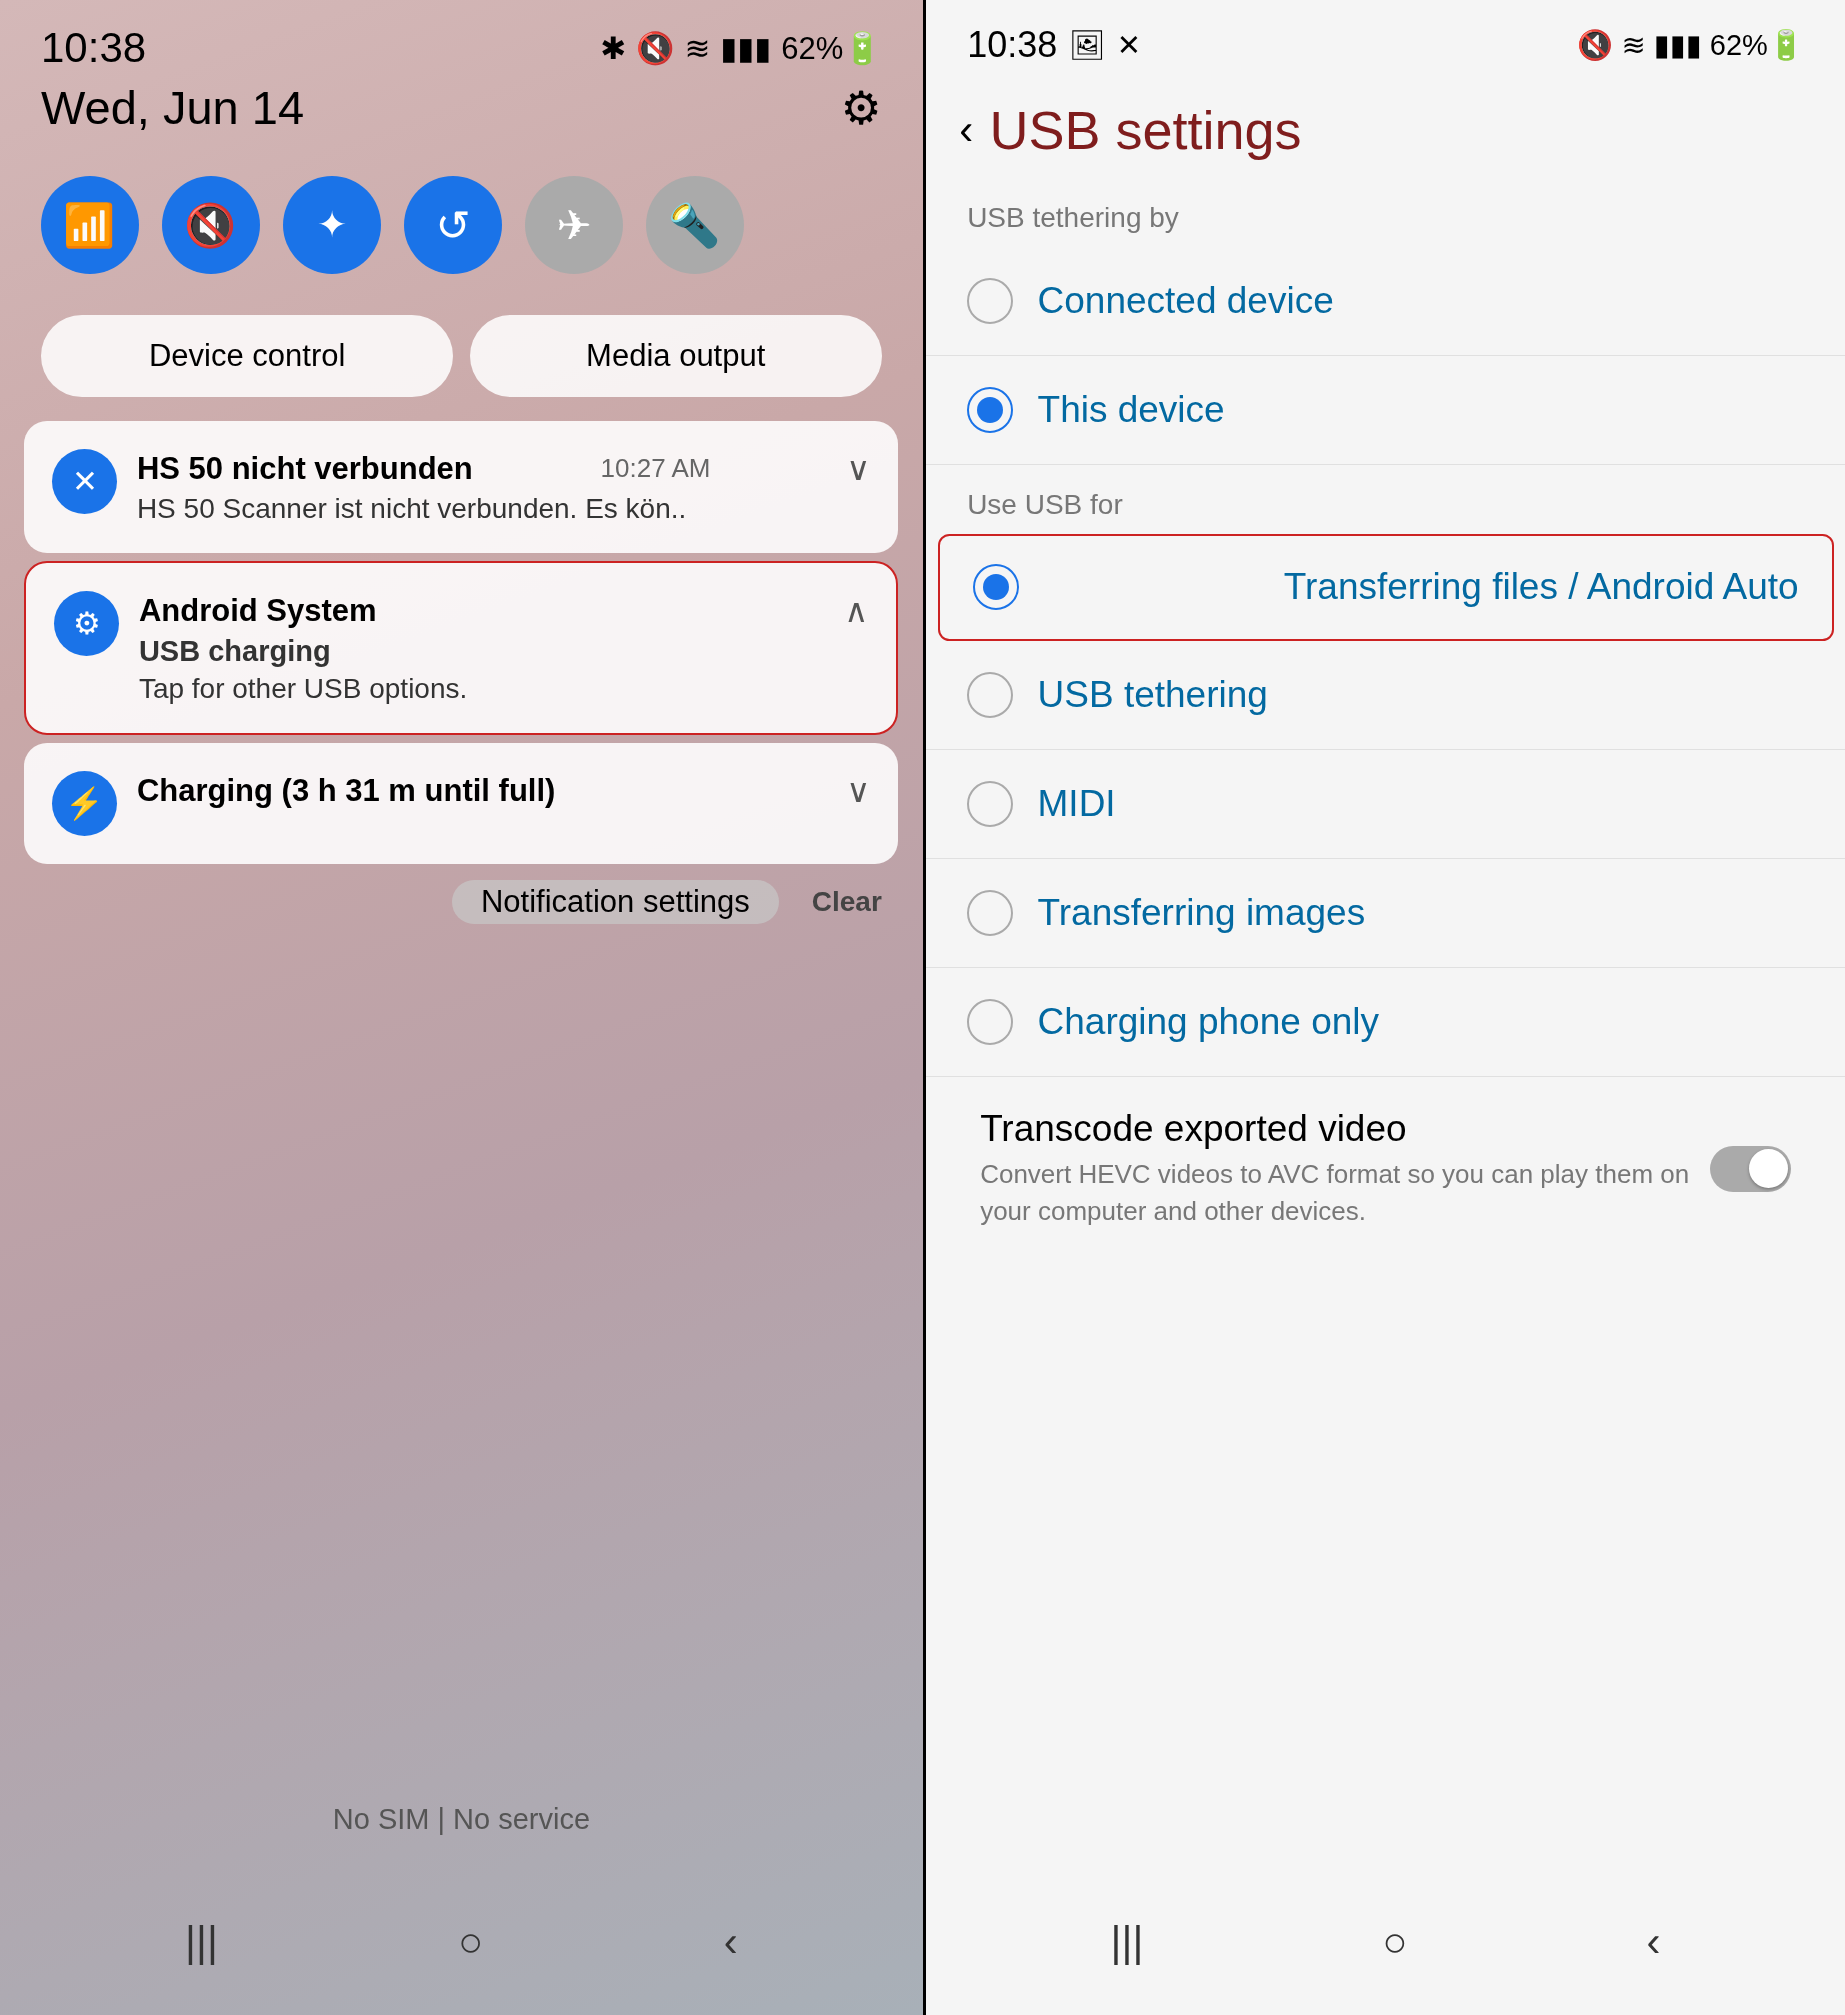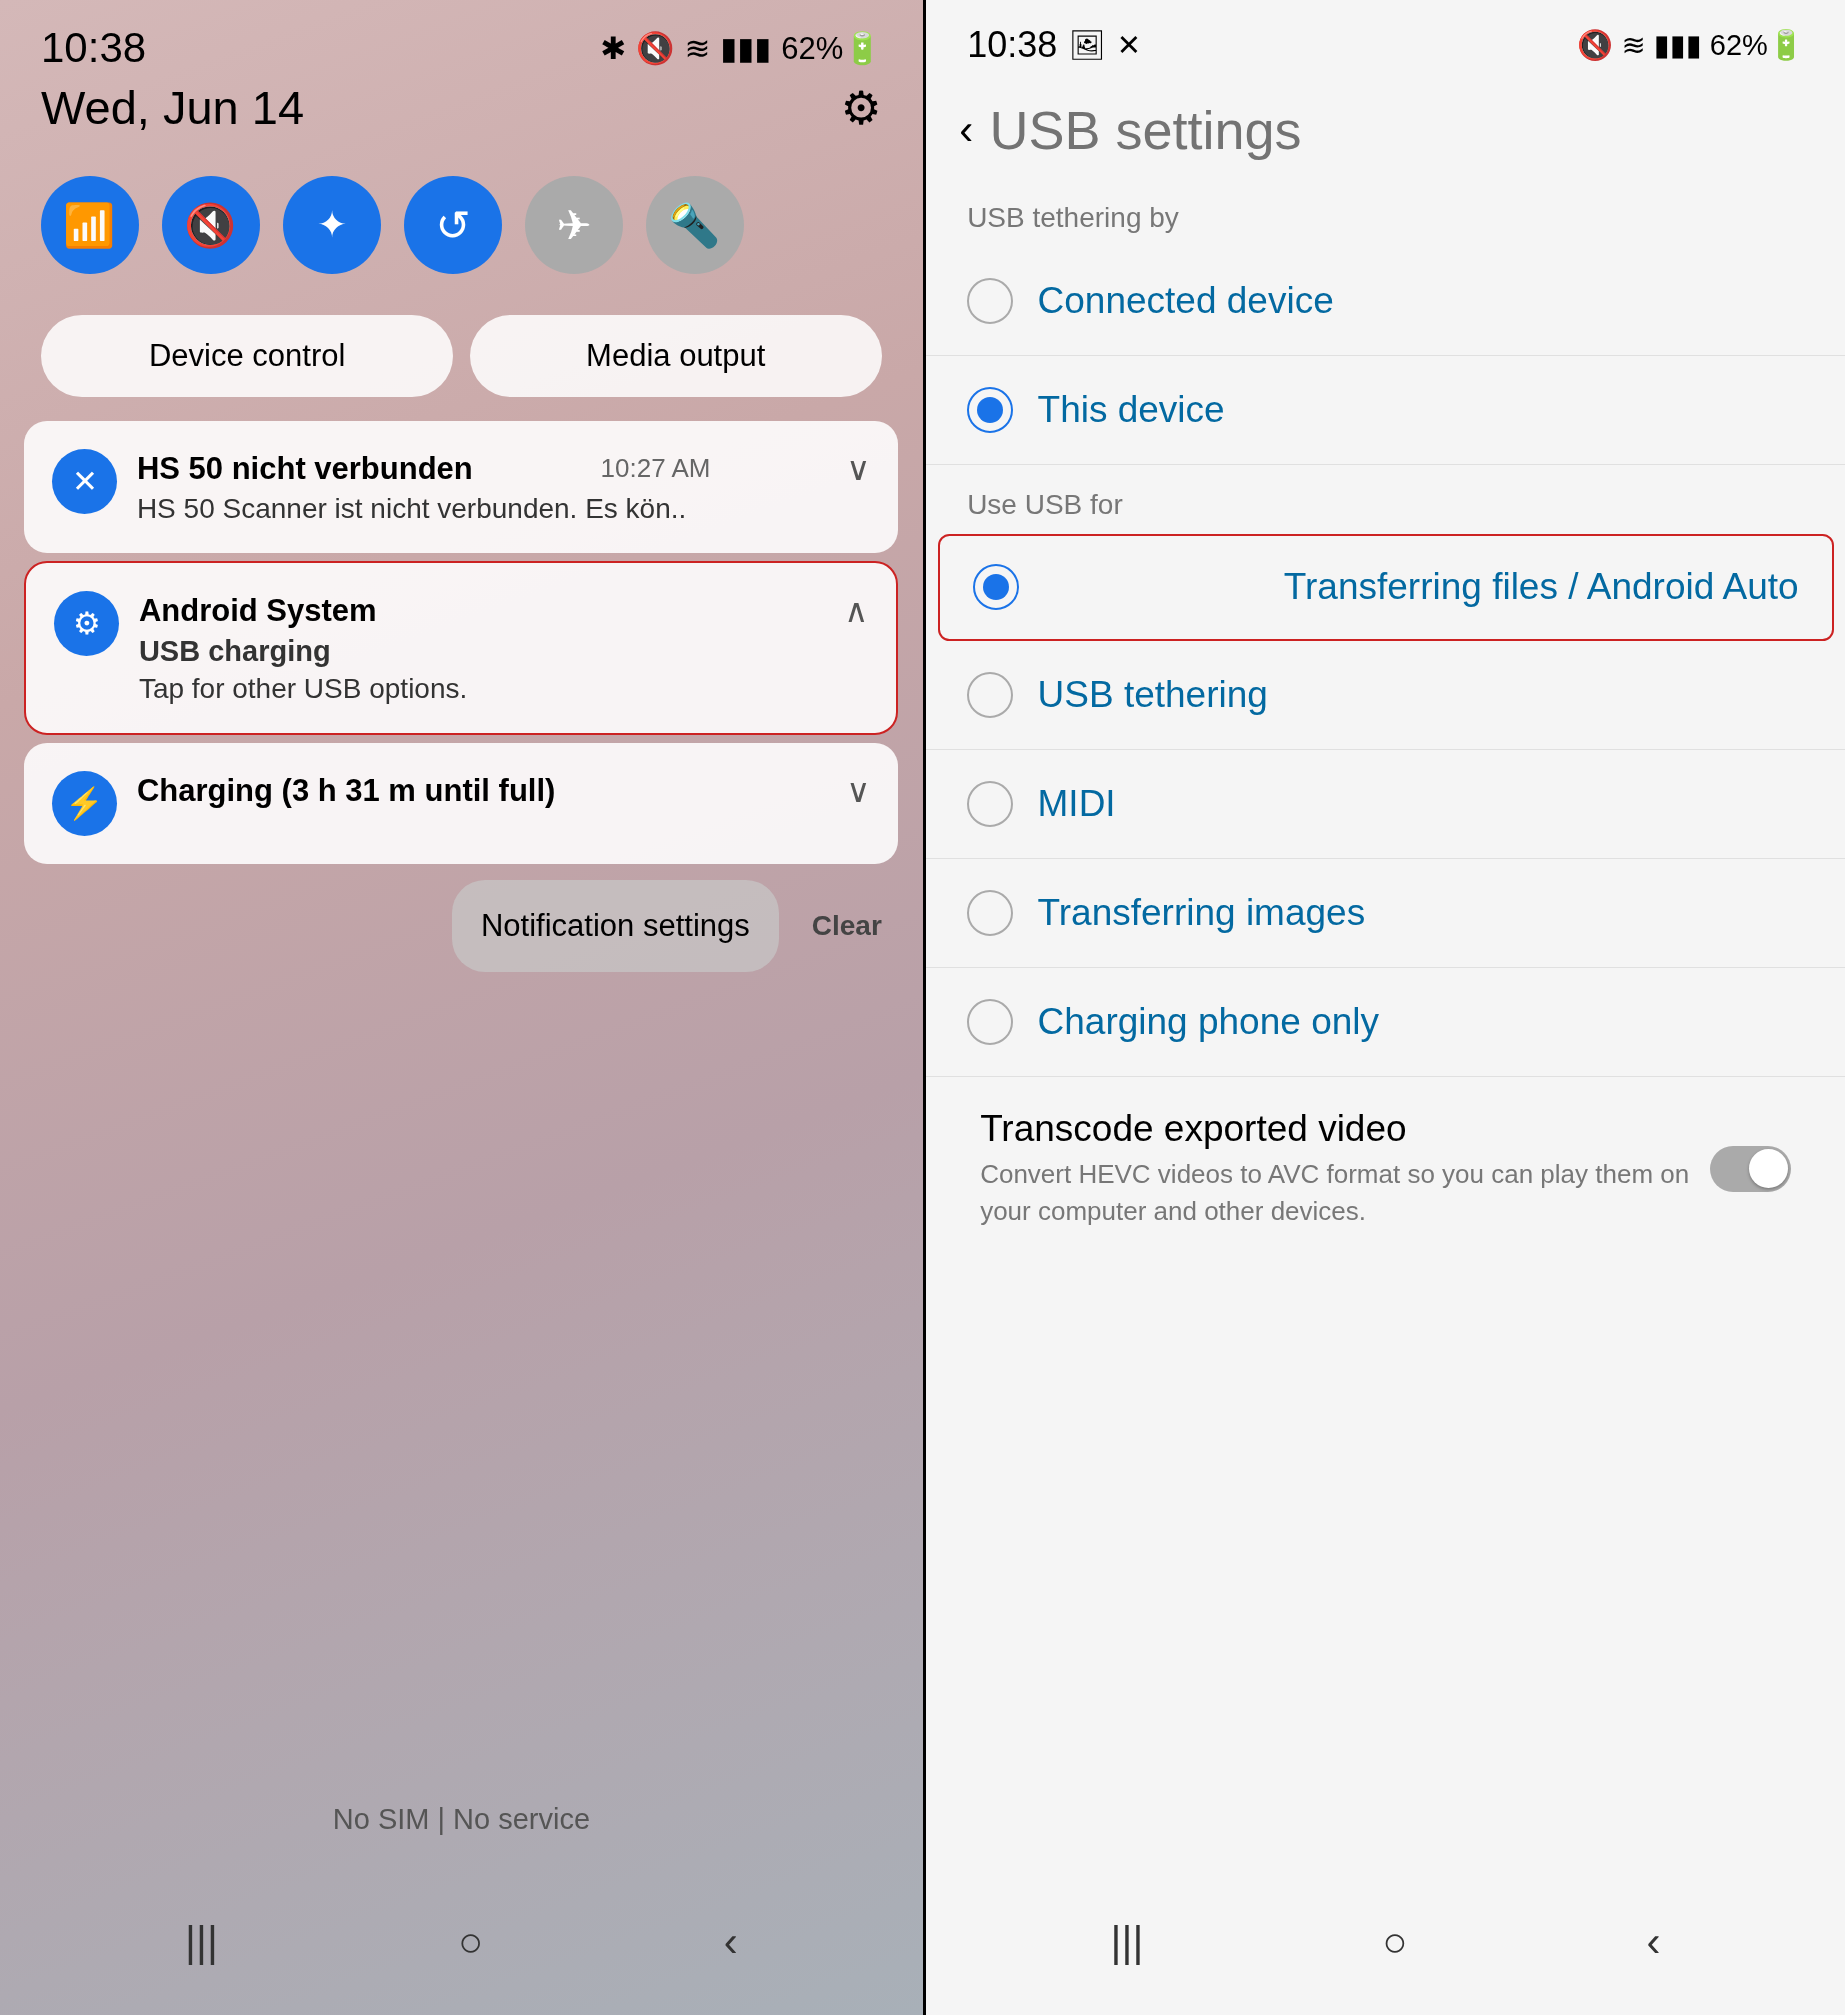--- a/index.html
+++ b/index.html
@@ -159,21 +159,21 @@
     .notif-bottom-row {
       display: flex;
       justify-content: flex-end;
       align-items: center;
       padding: 16.3px 41px 8.1px 41px;
       gap: 33px;
     }
     .notif-settings-btn {
       background: rgba(200,200,200,0.7);
       border-radius: 33px;
-      padding: 28px 29px;
+      padding: 4px 29px;
       font-size: 31px;
       color: #000;
       cursor: pointer;
     }
     .clear-btn {
       font-size: 28px;
       color: #444;
       cursor: pointer;
       font-weight: bold;
     }
@@ -252,21 +252,21 @@
       background: #f5f5f5;
     }
     .back-arrow {
       font-size: 42px;
       color: #000;
       cursor: pointer;
     }
     .page-title {
       font-size: 54px;
       font-weight: 400;
-      color: #737373;
+      color: #7f1d1d;
     }
 
     .settings-content {
       flex: 1;
       overflow-y: auto;
       background: #f5f5f5;
     }
 
     .section-label {
       font-size: 28px;

